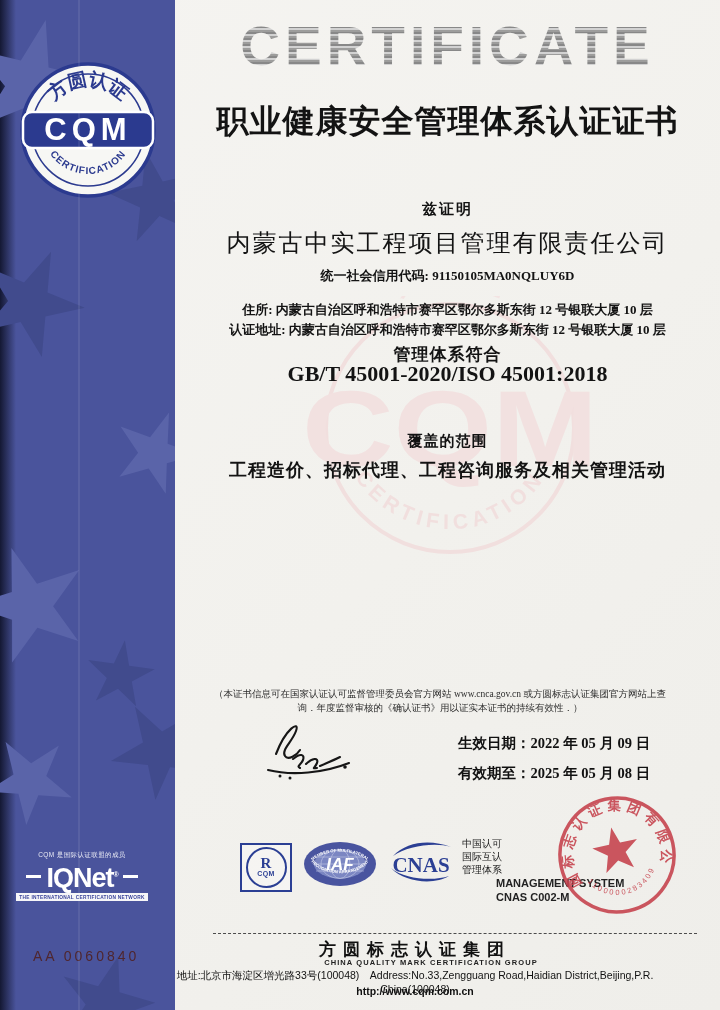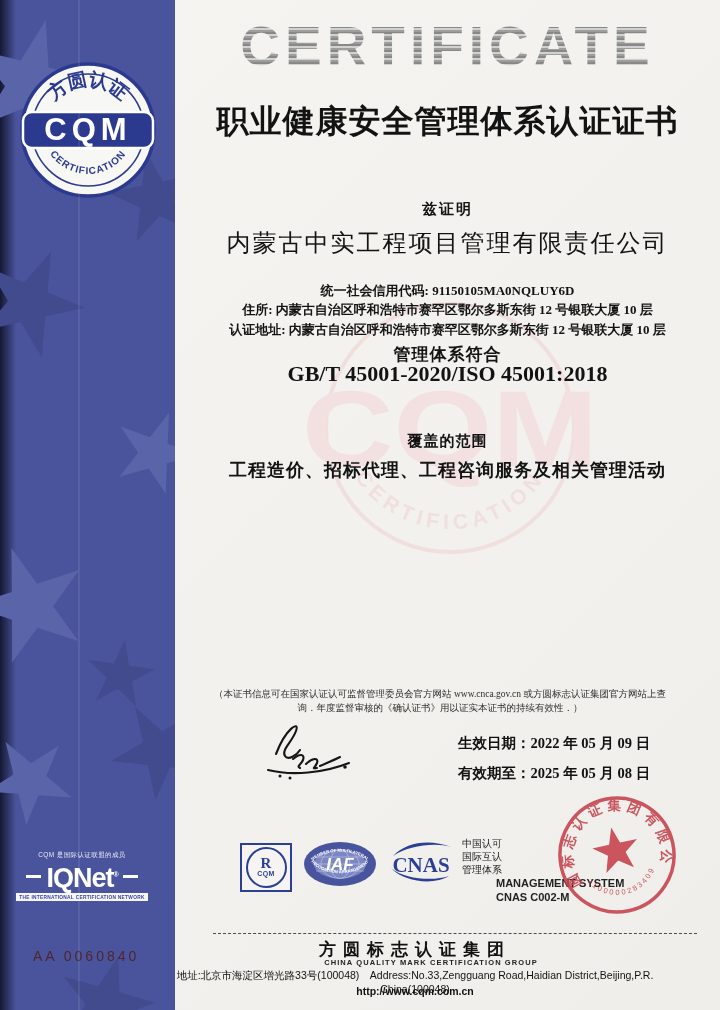--- a/index.html
+++ b/index.html
@@ -23,21 +23,21 @@
   .serial{position:absolute;left:33px;top:948px;font-family:"Liberation Sans",sans-serif;font-size:14px;color:#4f262e;letter-spacing:3px;}
   
   .watermark{position:absolute;left:283px;top:296px;width:334px;height:272px;}
   
   .c{position:absolute;left:175px;width:545px;text-align:center;color:#131313;}
   .heading{top:14px;font-family:Liberation Sans, sans-serif;font-weight:bold;font-size:55px;letter-spacing:5px;background:repeating-linear-gradient(to bottom,#7d7d7d 0 2px,#cfcfcf 2px 4px,#949494 4px 6px);-webkit-background-clip:text;background-clip:text;color:transparent;opacity:.9;}
   .doc-title{top:100px;font-family:"Liberation Sans",sans-serif;font-weight:bold;font-size:32px;letter-spacing:1px;}
   .cert-no{top:168px;font-family:"Liberation Sans",sans-serif;font-weight:bold;font-size:15px;}
   .certify{top:200px;font-weight:bold;font-size:15px;letter-spacing:2px;}
   .company{top:227px;font-weight:normal;font-size:24px;letter-spacing:2px;}
-  .credit{top:282px;font-weight:bold;font-size:13px;}
+  .credit{top:267px;font-weight:bold;font-size:13px;}
   .addr1{top:301px;font-weight:bold;font-size:13px;}
   .addr2{top:321px;font-weight:bold;font-size:13px;}
   .conform{top:343px;font-weight:bold;font-size:17px;letter-spacing:1px;}
   .standard{top:361px;font-weight:bold;font-size:22px;}
   .scope-label{top:432px;font-weight:bold;font-size:15px;letter-spacing:1px;}
   .scope{top:458px;font-weight:bold;font-size:18px;letter-spacing:1px;}
   .note{left:175px;width:460px;margin-left:35px;top:688px;font-size:9.5px;line-height:13.5px;color:#2a2a2a;}
   .dates{position:absolute;left:458px;top:729px;width:235px;text-align:left;font-weight:bold;font-size:14.5px;line-height:29.5px;color:#111;}
   .signature{position:absolute;left:256px;top:718px;width:105px;height:68px;}
   

